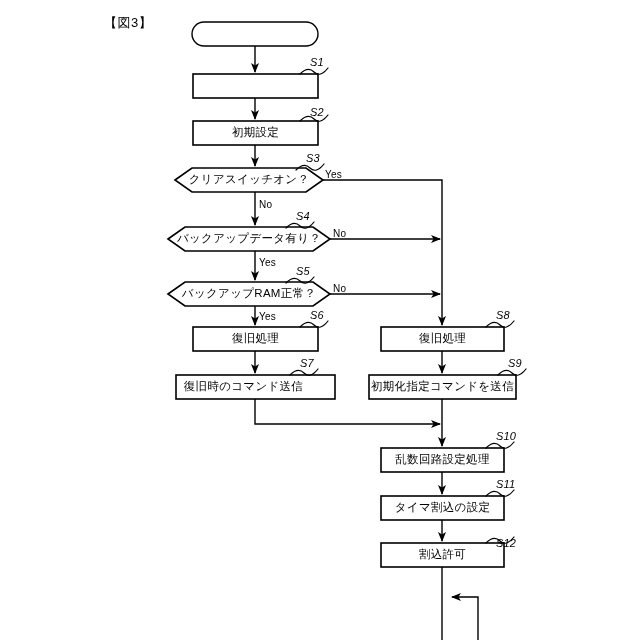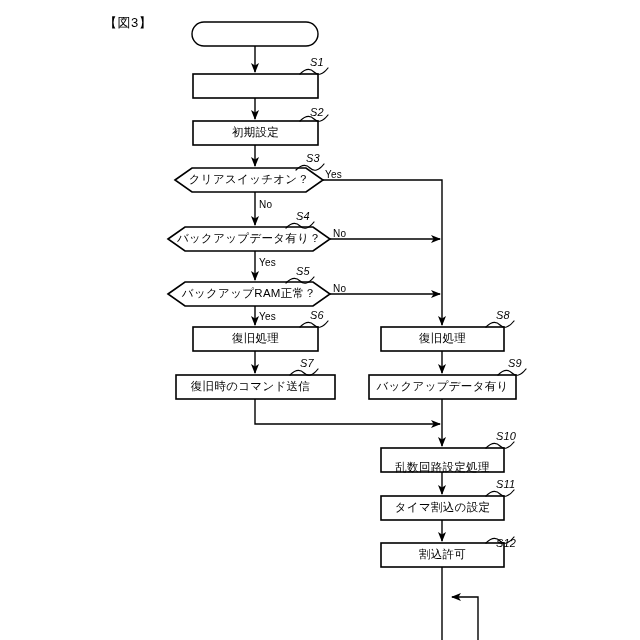--- a/index.html
+++ b/index.html
@@ -110,25 +110,25 @@
 
     </g>
   </svg>
 
 
   <div class="node-text" style="left:193px;top:121px;width:125px;height:24px;">初期設定</div>
   <div class="node-text" style="left:175px;top:168px;width:148px;height:24px;">クリアスイッチオン？</div>
   <div class="node-text" style="left:168px;top:227px;width:162px;height:24px;">バックアップデータ有り？</div>
   <div class="node-text" style="left:168px;top:282px;width:162px;height:24px;">バックアップRAM正常？</div>
   <div class="node-text" style="left:193px;top:327px;width:125px;height:24px;">復旧処理</div>
-  <div class="node-text" style="left:171px;top:375px;width:159px;height:24px;">復旧時のコマンド送信</div>
+  <div class="node-text" style="left:164px;top:375px;width:159px;height:24px;">復旧時のコマンド送信</div>
 
   <div class="node-text" style="left:381px;top:327px;width:123px;height:24px;">復旧処理</div>
-  <div class="node-text" style="left:369px;top:375px;width:147px;height:24px;">バックアップデータ有り</div>
-  <div class="node-text" style="left:381px;top:448px;width:123px;height:24px;margin-top:8px;">乱数回路設定処理</div>
+  <div class="node-text" style="left:369px;top:375px;width:147px;height:24px;">初期化指定コマンドを送信</div>
+  <div class="node-text" style="left:381px;top:448px;width:123px;height:24px;">乱数回路設定処理</div>
   <div class="node-text" style="left:381px;top:496px;width:123px;height:24px;">タイマ割込の設定</div>
   <div class="node-text" style="left:381px;top:543px;width:123px;height:24px;">割込許可</div>
 
   <svg style="position:absolute;left:0;top:0;width:640px;height:640px;pointer-events:none;" viewBox="0 0 640 640">
     <g fill="none" stroke="#000000" stroke-width="1.2" stroke-linecap="round">
       <path d="M300,74  q8,-8 14,-2 q6,6 14,-4"></path>
       <path d="M300,121 q8,-8 14,-2 q6,6 14,-4"></path>
       <path d="M296,170 q8,-8 14,-2 q6,6 14,-4"></path>
       <path d="M286,228 q8,-8 14,-2 q6,6 14,-4"></path>
       <path d="M286,283 q8,-8 14,-2 q6,6 14,-4"></path>

